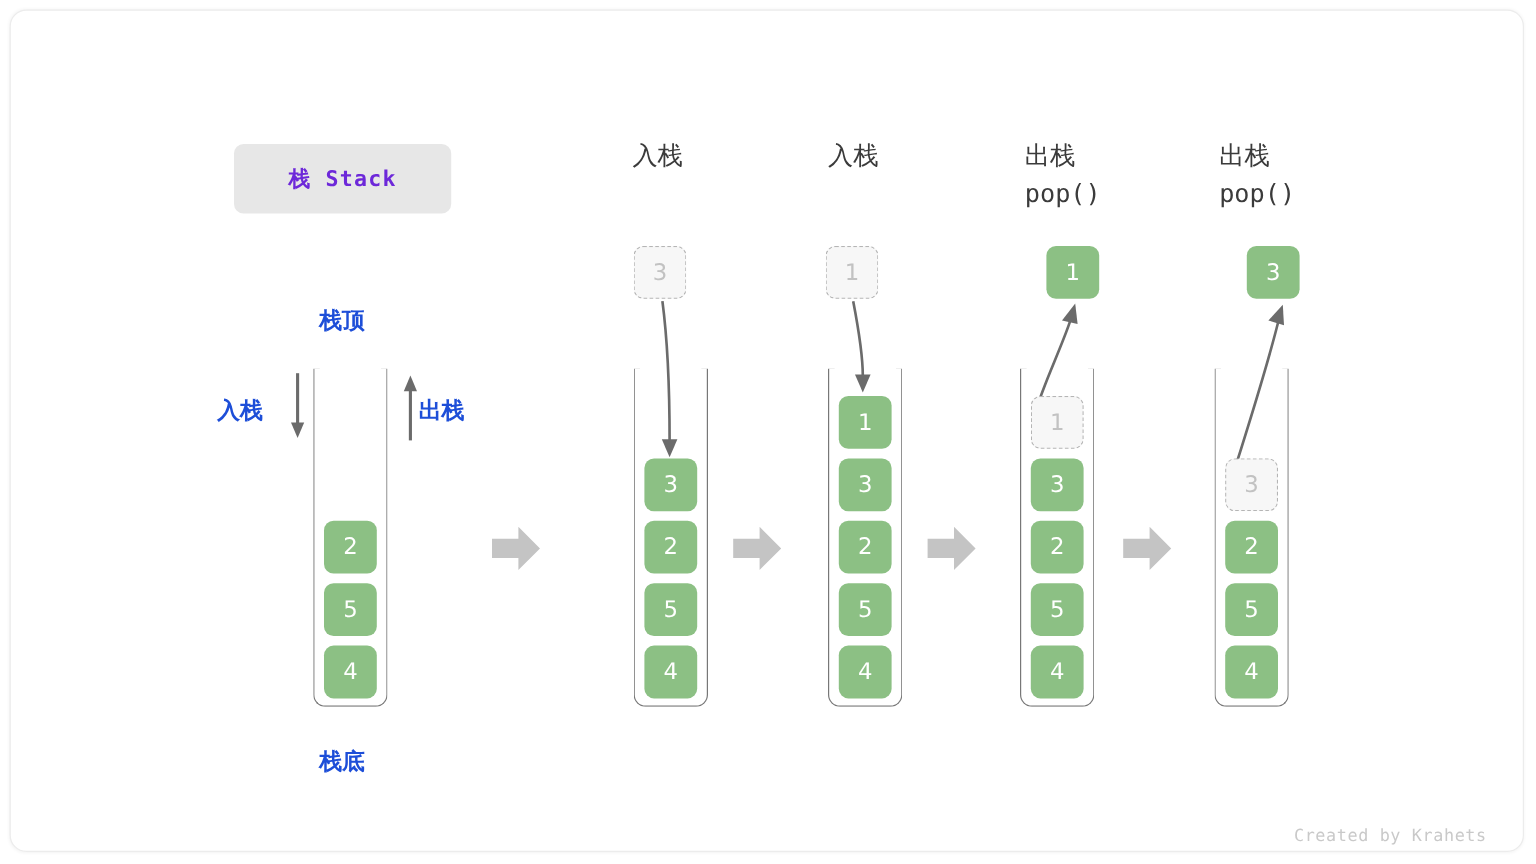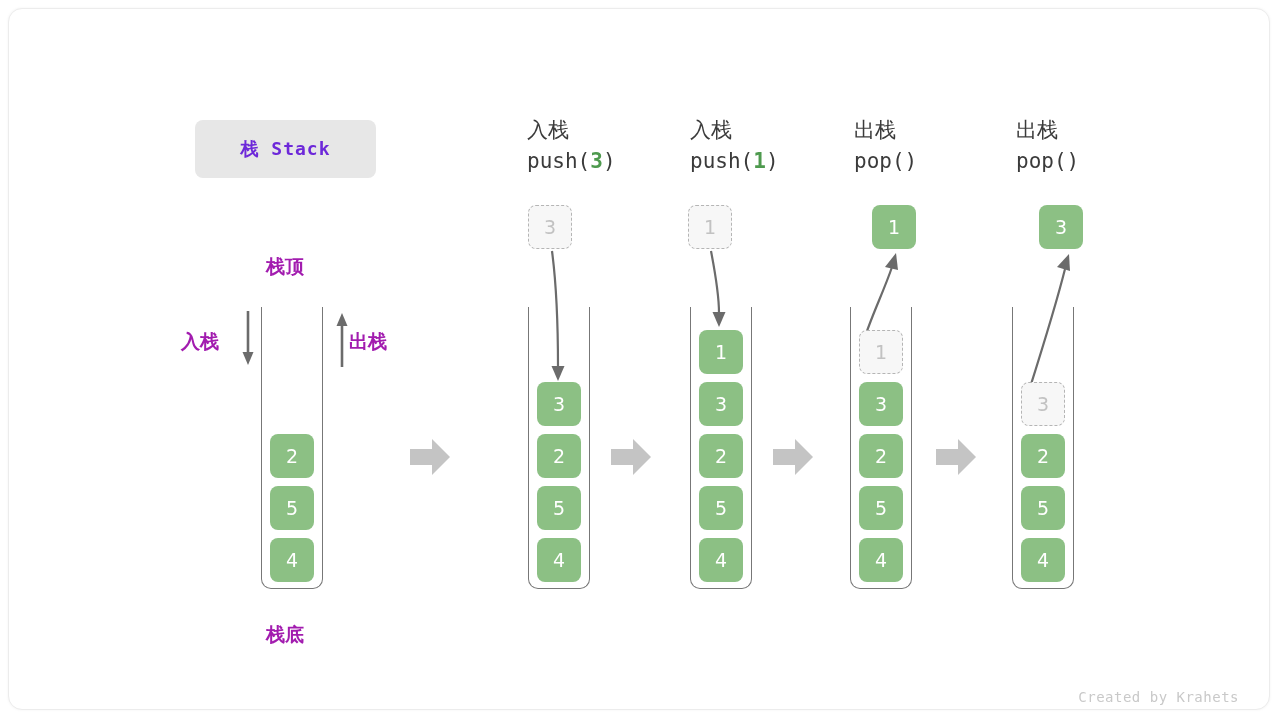--- a/index.html
+++ b/index.html
@@ -40,21 +40,21 @@
     font-weight: bold;
     color: #6d28d9;
     letter-spacing: 1px;
   }
 
   
   .cn-label {
     font-family: "DejaVu Sans", "Liberation Sans", sans-serif;
     font-size: 19px;
     font-weight: bold;
-    color: #a21caf;
+    color: #1d4ed8;
     white-space: nowrap;
   }
 
   
   .col-head {
     width: 170px;
     text-align: left;
   }
   .col-head .cn {
     font-family: "DejaVu Sans", "Liberation Sans", sans-serif;
@@ -148,21 +148,20 @@
   <div class="abs cell filled" style="left:261px; top:529px;">4</div>
 
   <div class="abs cn-label" style="left:257px; top:613px;font-family:Liberation Mono, monospace;">栈底</div>
 
   <svg class="abs sep-arrow" style="left:399px; top:426px;" viewBox="0 0 44 44">
     <polygon points="2,14 24,14 24,4 42,22 24,40 24,30 2,30" fill="#c4c4c4"></polygon>
   </svg>
 
   <div class="abs col-head" style="left:518px; top:106px;">
     <div class="cn">入栈</div>
-    <div class="code"><span>push(</span><span class="arg">3</span><span>)</span></div>
   </div>
 
   <div class="abs cell ghost" style="left:519px; top:196px;">3</div>
 
   <svg class="abs" style="left:515px; top:240px;" width="70" height="140">
     <path d="M 28 2 C 33 40, 34 85, 34 118" stroke="#6b6b6b" stroke-width="2.2" fill="none"></path>
     <polygon points="34,132 27.5,117 40.5,117" fill="#6b6b6b"></polygon>
   </svg>
 
   <div class="abs stack-wall" style="left:519px; top:298px; width:62px; height:282px;"></div>
@@ -171,21 +170,20 @@
   <div class="abs cell filled" style="left:528px; top:425px;">2</div>
   <div class="abs cell filled" style="left:528px; top:477px;">5</div>
   <div class="abs cell filled" style="left:528px; top:529px;">4</div>
 
   <svg class="abs sep-arrow" style="left:600px; top:426px;" viewBox="0 0 44 44">
     <polygon points="2,14 24,14 24,4 42,22 24,40 24,30 2,30" fill="#c4c4c4"></polygon>
   </svg>
 
   <div class="abs col-head" style="left:681px; top:106px;">
     <div class="cn">入栈</div>
-    <div class="code"><span>push(</span><span class="arg">1</span><span>)</span></div>
   </div>
 
   <div class="abs cell ghost" style="left:679px; top:196px;">1</div>
 
   <svg class="abs" style="left:676px; top:240px;" width="70" height="90">
     <path d="M 26 2 C 31 28, 34 46, 34 64" stroke="#6b6b6b" stroke-width="2.2" fill="none"></path>
     <polygon points="34,78 27.5,63 40.5,63" fill="#6b6b6b"></polygon>
   </svg>
 
   <div class="abs stack-wall" style="left:681px; top:298px; width:62px; height:282px;"></div>

